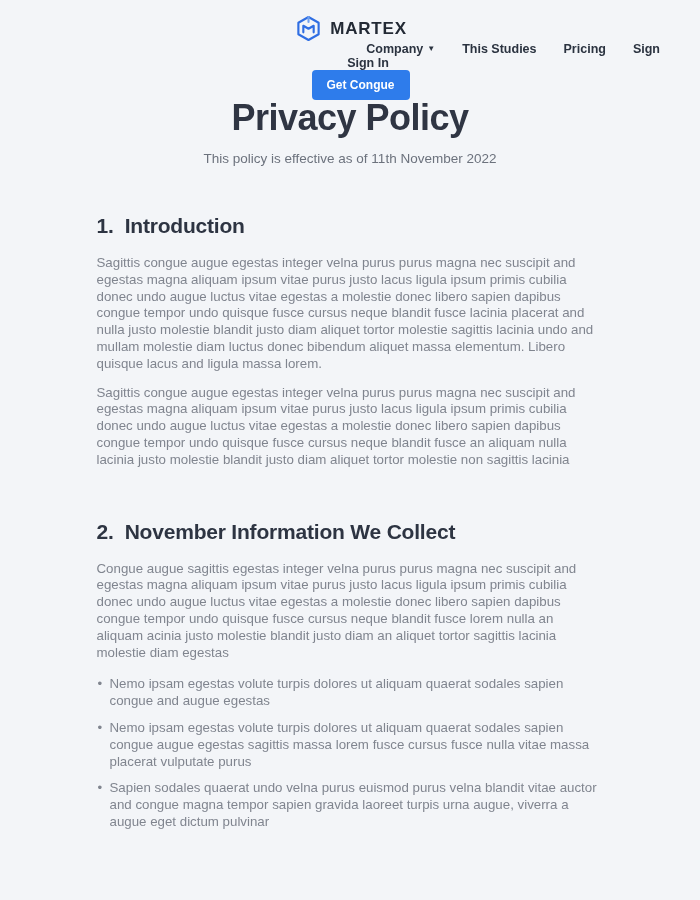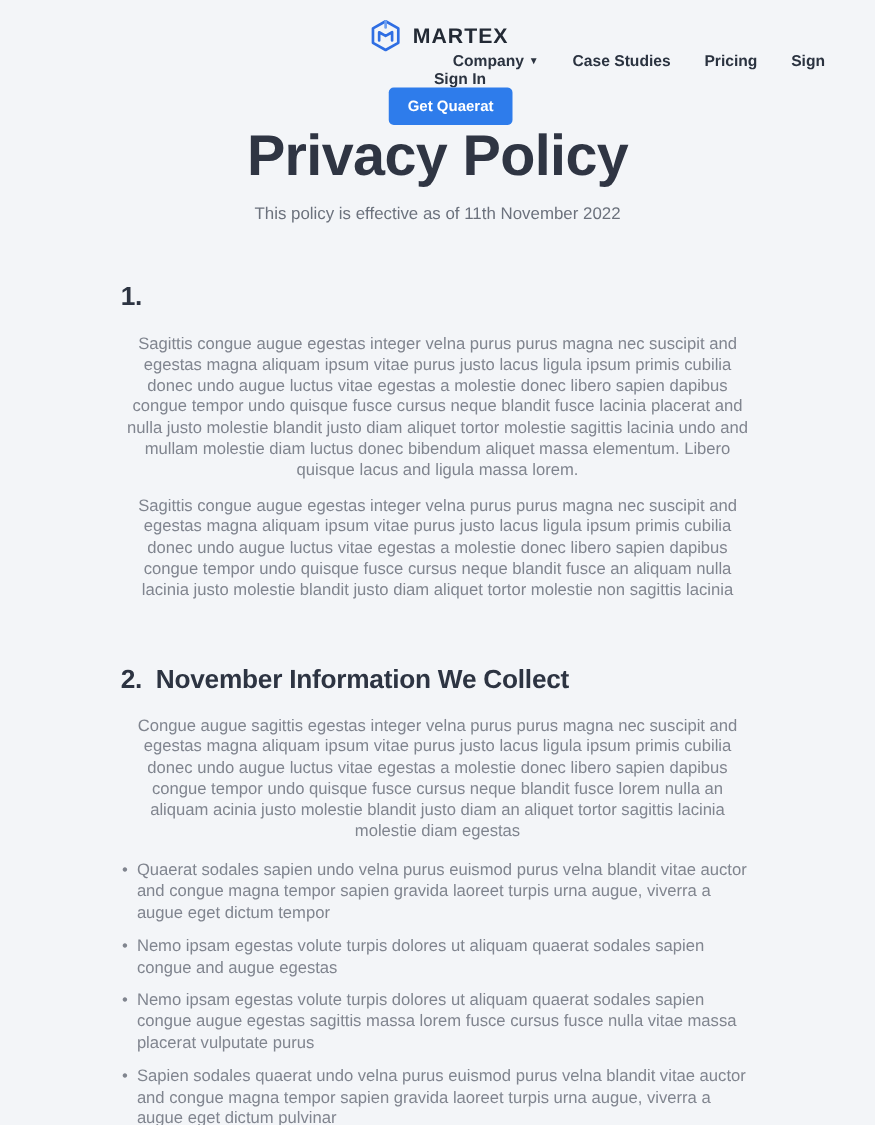--- a/index.html
+++ b/index.html
@@ -34,39 +34,38 @@
     margin-left: 19px;
     background: #2e7ceb; color: #ffffff;
     border: none; border-radius: 4px;
     font-family: "Liberation Sans", sans-serif;
     font-size: 12px; font-weight: 700;
     padding: 8px 15px; cursor: pointer;
   }
   
   .hero { text-align: center; margin-top: 35px; }
   .hero-title {
-    font-size: 46px; font-weight: 700; color: #2f3543;
+    font-size: 36px; font-weight: 700; color: #2f3543;
     letter-spacing: -0.5px;
   }
   .hero-subtitle { font-size: 13.5px; color: #6c727d; margin-top: 12px; text-align: center; }
   
   .content { width: 507px; margin: 0 auto; }
   .section-heading {
     display: flex; gap: 11px;
     font-size: 21px; font-weight: 700; color: #2d3442;
     letter-spacing: -0.2px;
   }
   .sub-heading {
     display: flex; gap: 9px;
     font-size: 16.5px; font-weight: 700; color: #2d3442;
   }
   .content p {
     font-size: 13.3px; line-height: 16.8px; color: #80858f;
     margin-top: 12px;
-    text-align: center;
   }
   .h1-intro { margin-top: 48px; }
   .h2-personal { margin-top: 51px; }
   .h3-provide { margin-top: 24px; }
   .section-heading + p, .sub-heading + p { margin-top: 17px; }
   ul.bullets { list-style: none; margin-top: 15px; }
   ul.bullets li {
     position: relative;
     font-size: 13.3px; line-height: 16.8px; color: #80858f;
     padding-left: 13px; margin-bottom: 10px;
@@ -89,47 +88,47 @@
         <path d="M12 1.8 V6.2" stroke="#6fa0f0" stroke-width="1.9" stroke-linecap="round"></path>
       </svg>
     </span>
     <span class="brand-name">MARTEX</span>
   </div>
   <nav class="nav">
     <a class="nav-link">
       <span>Company</span>
       <span class="caret">▼</span>
     </a>
-    <a class="nav-link">Case Studies</a>
+    <a class="nav-link">This Studies</a>
     <a class="nav-link">Pricing</a>
     <a class="nav-link">Sign</a>
   </nav>
   <a class="nav-link signin">Sign In</a>
-  <button class="cta-btn">Get Quaerat</button>
+  <button class="cta-btn">Get Congue</button>
 </div>
 
 <div class="hero">
   <div class="hero-title">Privacy Policy</div>
   <div class="hero-subtitle">This policy is effective as of 11th November 2022</div>
 </div>
 
 <div class="content">
 
   <div class="section-heading h1-intro">
     <span>1.</span>
+    <span>Introduction</span>
   </div>
   <p>Sagittis congue augue egestas integer velna purus purus magna nec suscipit and egestas magna aliquam ipsum vitae purus justo lacus ligula ipsum primis cubilia donec undo augue luctus vitae egestas a molestie donec libero sapien dapibus congue tempor undo quisque fusce cursus neque blandit fusce lacinia placerat and nulla justo molestie blandit justo diam aliquet tortor molestie sagittis lacinia undo and mullam molestie diam luctus donec bibendum aliquet massa elementum. Libero quisque lacus and ligula massa lorem.</p>
   <p>Sagittis congue augue egestas integer velna purus purus magna nec suscipit and egestas magna aliquam ipsum vitae purus justo lacus ligula ipsum primis cubilia donec undo augue luctus vitae egestas a molestie donec libero sapien dapibus congue tempor undo quisque fusce cursus neque blandit fusce an aliquam nulla lacinia justo molestie blandit justo diam aliquet tortor molestie non sagittis lacinia</p>
 
   <div class="section-heading h2-personal">
     <span>2.</span>
     <span>November Information We Collect</span>
   </div>
 
   <p>Congue augue sagittis egestas integer velna purus purus magna nec suscipit and egestas magna aliquam ipsum vitae purus justo lacus ligula ipsum primis cubilia donec undo augue luctus vitae egestas a molestie donec libero sapien dapibus congue tempor undo quisque fusce cursus neque blandit fusce lorem nulla an aliquam acinia justo molestie blandit justo diam an aliquet tortor sagittis lacinia molestie diam egestas</p>
   <ul class="bullets">
-    <li>Quaerat sodales sapien undo velna purus euismod purus velna blandit vitae auctor and congue magna tempor sapien gravida laoreet turpis urna augue, viverra a augue eget dictum tempor</li>
     <li>Nemo ipsam egestas volute turpis dolores ut aliquam quaerat sodales sapien congue and augue egestas</li>
     <li>Nemo ipsam egestas volute turpis dolores ut aliquam quaerat sodales sapien congue augue egestas sagittis massa lorem fusce cursus fusce nulla vitae massa placerat vulputate purus</li>
     <li>Sapien sodales quaerat undo velna purus euismod purus velna blandit vitae auctor and congue magna tempor sapien gravida laoreet turpis urna augue, viverra a augue eget dictum pulvinar</li>
   </ul>
 
 </div>
 
 </body></html>

